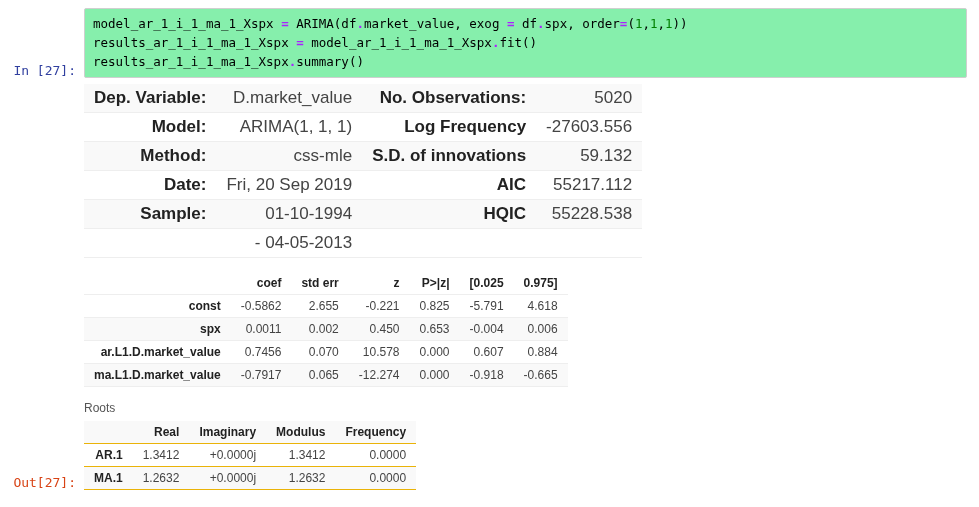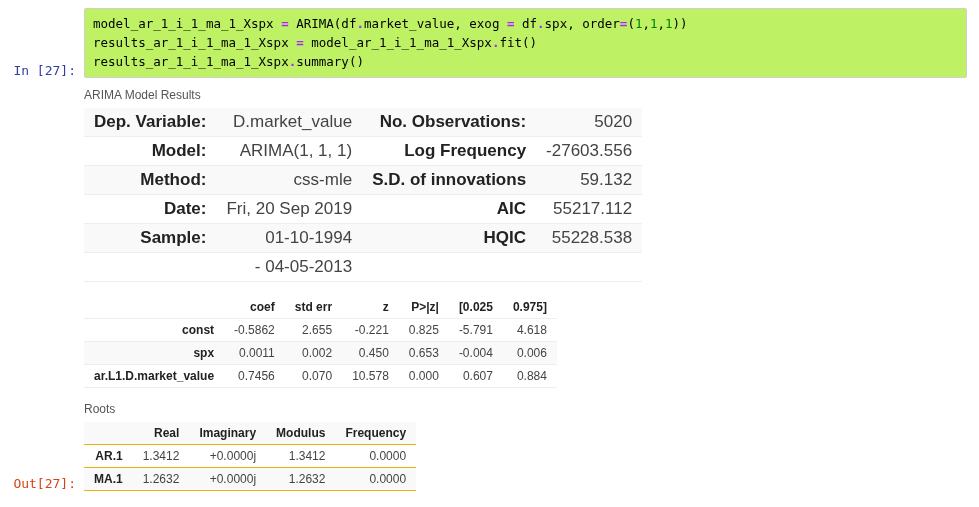--- a/index.html
+++ b/index.html
@@ -18,21 +18,21 @@
     flex-shrink: 0;
     text-align: right;
     padding: 6px 8px 0 0;
     font-family: monospace;
     font-size: 13px;
   }
   .prompt.in { color: #303F9F; }
   .prompt.out { color: #D84315; }
   .code-area {
     flex: 1;
-    background: #bef264;
+    background: #86efac;
     border: 1px solid #cfcfcf;
     border-radius: 2px;
     padding: 6px 8px;
     font-family: Menlo, Consolas, "DejaVu Sans Mono", monospace;
     font-size: 12.5px;
     line-height: 1.5;
     white-space: pre;
     color: #000;
   }
   .code-area .op { color: #AA22FF; font-weight: bold; }
@@ -92,21 +92,20 @@
   <div class="prompt in">In [27]:</div>
   <div class="code-area"><span><span>model_ar_1_i_1_ma_1_Xspx </span><span class="op">=</span><span> ARIMA(df</span><span class="op">.</span><span>market_value, exog </span><span class="op">=</span><span> df</span><span class="op">.</span><span>spx, order</span><span class="op">=</span><span>(</span><span class="num">1</span><span>,</span><span class="num">1</span><span>,</span><span class="num">1</span><span>))</span></span>
 <span><span>results_ar_1_i_1_ma_1_Xspx </span><span class="op">=</span><span> model_ar_1_i_1_ma_1_Xspx</span><span class="op">.</span><span>fit()</span></span>
 <span><span>results_ar_1_i_1_ma_1_Xspx</span><span class="op">.</span><span>summary()</span></span></div>
 </div>
 
 <div class="cell">
   <div class="prompt out">Out[27]:</div>
   <div class="output-area">
 
-    <div class="section-title">ARIMA Model Results</div>
 
     <table class="stats">
       <tbody id="top-body">
           <tr>
             <th>Dep. Variable:</th>
             <td>D.market_value</td>
             <th>No. Observations:</th>
             <td>5020</td>
           </tr>
           <tr>
@@ -173,20 +172,29 @@
           </tr>
           <tr class="row">
             <th>ar.L1.D.market_value</th>
             <td>0.7456</td>
             <td>0.070</td>
             <td>10.578</td>
             <td>0.000</td>
             <td>0.607</td>
             <td>0.884</td>
           </tr>
+          <tr class="row">
+            <th>ma.L1.D.market_value</th>
+            <td>-0.7917</td>
+            <td>0.065</td>
+            <td>-12.274</td>
+            <td>0.000</td>
+            <td>-0.918</td>
+            <td>-0.665</td>
+          </tr>
         </tbody>
     </table>
 
     <div class="section-title">Roots</div>
 
     <table class="roots">
       <tbody id="roots-body">
           <tr>
             <th></th>
             <th>Real</th>

